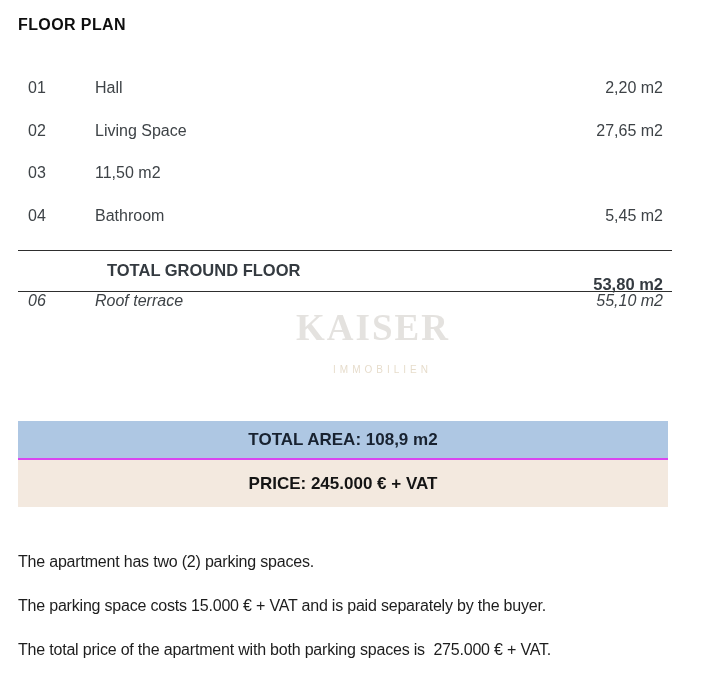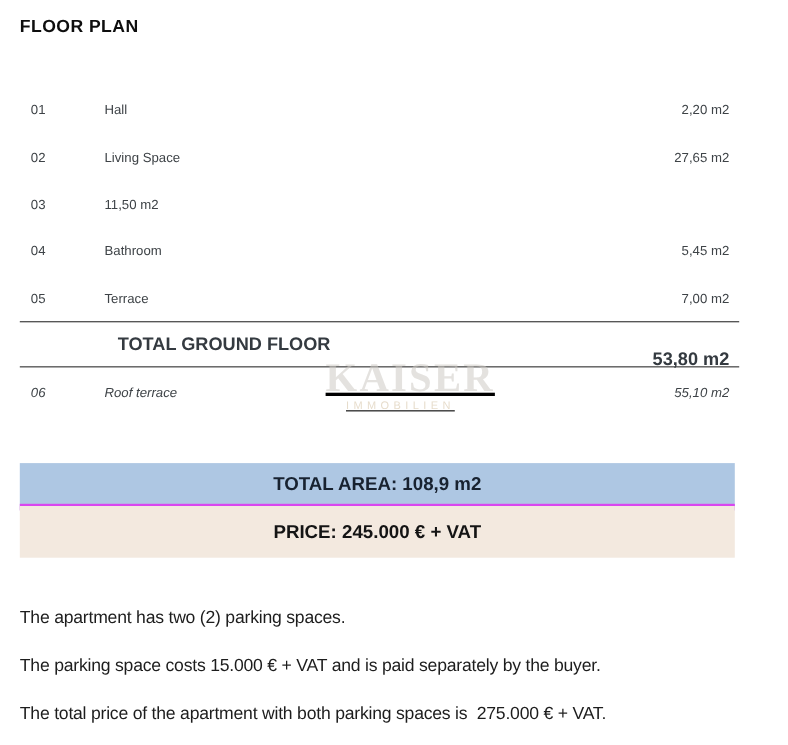--- a/index.html
+++ b/index.html
@@ -22,23 +22,23 @@
   }
   
   .table {
     position: absolute;
     left: 18px;
     top: 79px;
     width: 654px;
   }
   .row {
     display: flex;
-    align-items: center;
+    align-items: flex-start;
     height: 42.7px;
-    font-size: 12px;
+    font-size: 16px;
     color: #3e4347;
   }
   .row .num { margin-left: 10px; width: 67px; }
   .row .name { flex: 1; }
   .row .area { padding-right: 9px; }
   .rule { border-top: 1.4px solid #2e2e2e; }
   .total-row {
     display: flex;
     align-items: center;
     height: 40px;
@@ -46,40 +46,39 @@
     font-weight: bold;
     color: #343a40;
   }
   .total-row .name { margin-left: 89px; flex: 1; }
   .total-row .area { padding-right: 9px; margin-top: 28px; }
   .roof-row { height: 45px; font-style: italic; }
   
   .watermark {
     position: absolute;
     left: 296px;
-    top: 324px;
+    top: 308px;
     width: 136px;
-    text-align: center;
+    text-align: right;
     pointer-events: none;
     user-select: none;
-    text-decoration: underline;
   }
   .watermark .brand {
     font-family: "Liberation Serif", serif;
     font-size: 37px;
     font-weight: bold;
     letter-spacing: 2px;
     color: rgba(206, 203, 196, 0.55);
     line-height: 40px;
   }
   .watermark .sub {
     font-size: 10px;
     letter-spacing: 4px;
     color: rgba(214, 196, 168, 0.6);
-    margin-top: 0px;
+    margin-top: 16px;
   }
   
   .bar {
     position: absolute;
     left: 18px;
     width: 650px;
     display: flex;
     align-items: center;
     justify-content: center;
     font-weight: bold;
@@ -140,25 +139,20 @@
       <span class="num">03</span>
       <span class="area">11,50 m2</span>
     </div>
 
     <div class="row">
       <span class="num">04</span>
       <span class="name">Bathroom</span>
       <span class="area">5,45 m2</span>
     </div>
 
-    <div class="row">
-      <span class="num">05</span>
-      <span class="name">Terrace</span>
-      <span class="area">7,00 m2</span>
-    </div>
 
     <div class="rule"></div>
 
     <div class="total-row">
       <span class="name">TOTAL GROUND FLOOR</span>
       <span class="area">53,80 m2</span>
     </div>
 
     <div class="rule"></div>
 

